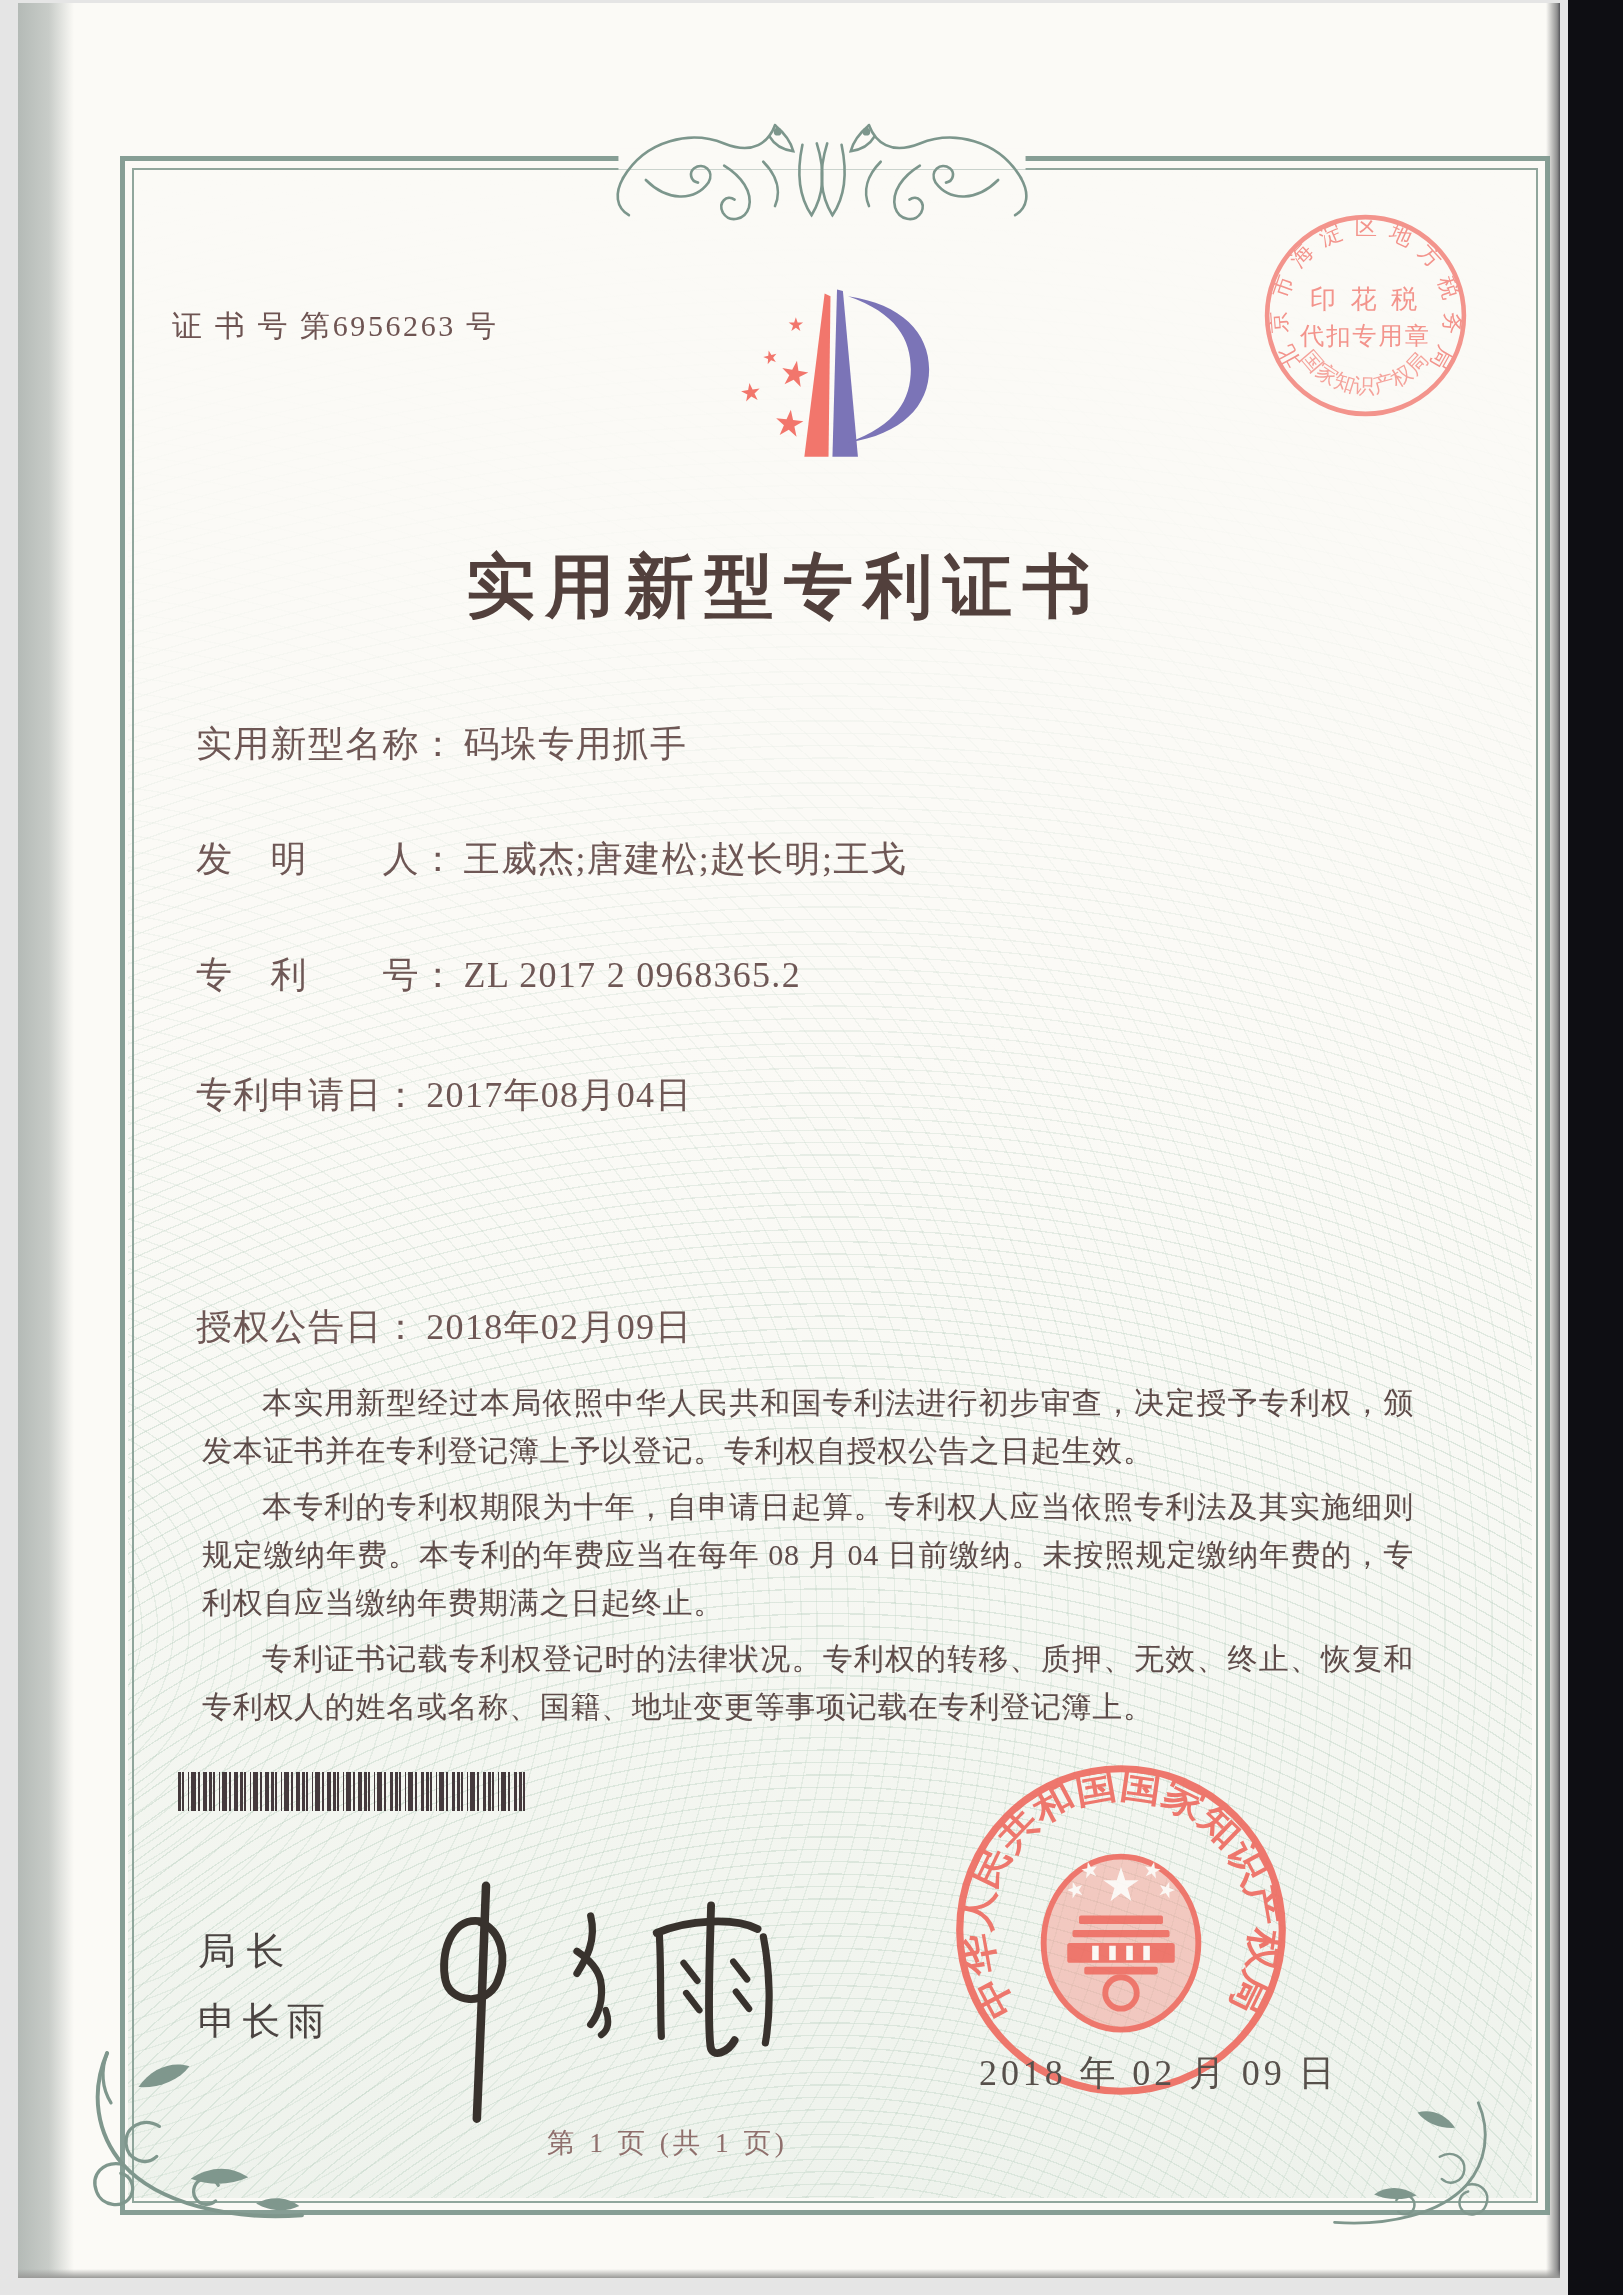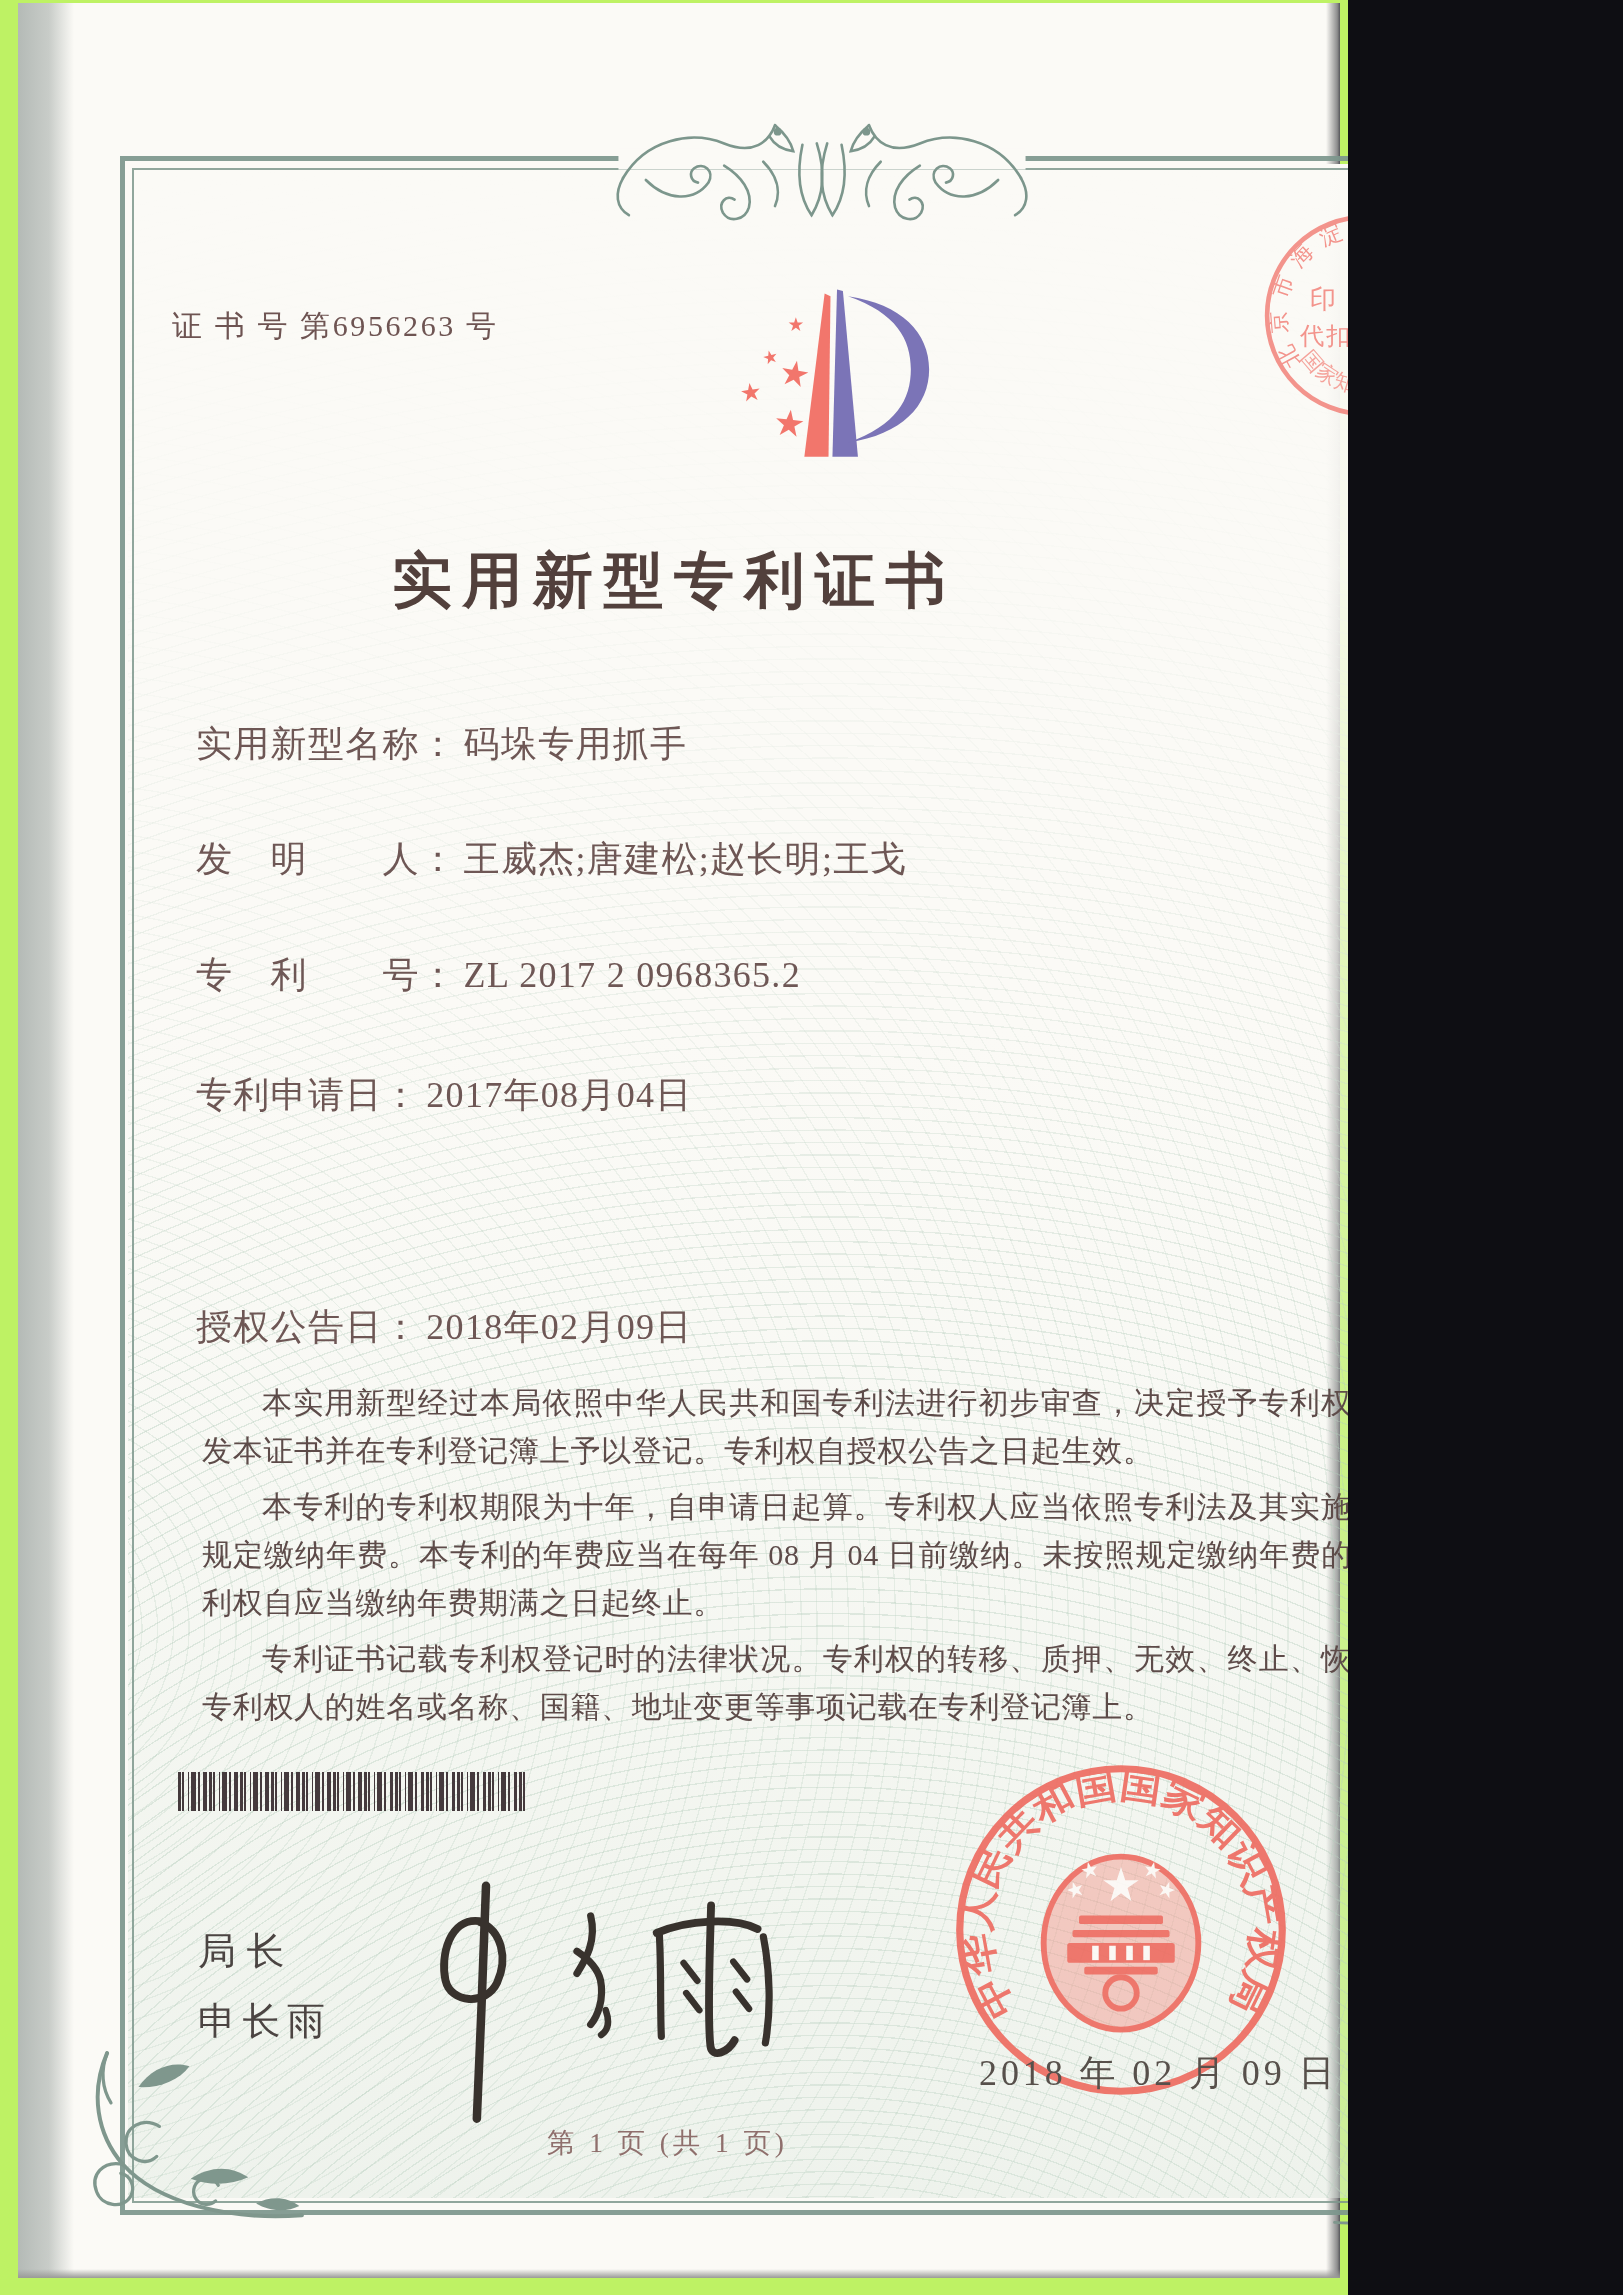--- a/index.html
+++ b/index.html
@@ -1,17 +1,17 @@
 <!DOCTYPE html>
 <html style="font-size:10.5px"><head>
 <meta charset="utf-8">
 <style>
   html,body{margin:0;padding:0;}
   body{background:#0e0e13;font-family:"Liberation Serif","DejaVu Serif",serif;}
-  #page{position:relative;width:1348px;height:2295px;background:#bef264;overflow:hidden;}
+  #page{position:relative;width:1568px;height:2295px;background:#e5e5e5;overflow:hidden;}
   
   .paper{position:absolute;left:18.3px;top:3.3px;right:7.9px;bottom:17px;background:#fbfaf6;}
   .scan-shade-left{position:absolute;left:0;top:0;bottom:0;width:56px;
      background:linear-gradient(90deg,#b4bab6 0%,#c8ccc8 55%,rgba(251,250,246,0) 100%);}
   .scan-shade-right{position:absolute;right:0;top:0;bottom:0;width:14.4px;
      background:linear-gradient(90deg,rgba(251,250,246,0),#8e8e8e 80%,#55555a 100%);}
   .scan-shade-bottom{position:absolute;left:0;right:0;bottom:0;height:9.2px;
      background:linear-gradient(180deg,rgba(251,250,246,0),#9a9a98);}
   
   .frame{position:absolute;left:120px;top:156px;width:1420px;height:2049px;
@@ -21,21 +21,21 @@
   
   .guilloche{position:absolute;left:128px;top:164px;width:1404px;height:2034px;
      background:
        repeating-radial-gradient(circle at 50% 128%, rgba(157,189,168,.38) 0 1.3px, rgba(0,0,0,0) 1.3px 12.4px),
        repeating-radial-gradient(circle at -8% 72%, rgba(157,189,168,.26) 0 1.3px, rgba(0,0,0,0) 1.3px 15.7px);}
   .guilloche-fade{position:absolute;left:0;top:0;right:0;bottom:0;
      background:linear-gradient(180deg,#fbfaf6 0%,rgba(251,250,246,.92) 20%,rgba(251,250,246,.55) 42%,
        rgba(240,245,239,.25) 62%,rgba(226,236,227,.38) 86%,rgba(222,233,224,.45) 100%);}
   .txt{position:absolute;white-space:nowrap;}
   .cert-no{left:172px;top:306px;font-size:30px;letter-spacing:2.6px;color:#6e5452;}
-  .doc-title{left:0;right:0;top:541px;text-align:center;font-size:60px;font-weight:bold;
+  .doc-title{left:0;right:0;top:541px;text-align:center;font-size:69px;font-weight:bold;
      letter-spacing:10.5px;color:#52403c;}
   .field-row{position:absolute;left:196px;font-size:36px;color:#6e5755;letter-spacing:1.3px;}
   .field-row .val{margin-left:6.5px;}
   .fr0{top:720px;}.fr1{top:835px;}.fr2{top:951px;}.fr3{top:1071px;}.fr4{top:1186px;}.fr5{top:1303px;}
   .body-text{position:absolute;left:194px;top:1371px;width:1228px;font-size:30px;line-height:48px;
      color:#5d4b49;text-align:justify;letter-spacing:0.7px;white-space:normal;}
   .body-text p{margin:8px;text-indent:2em;font-family:Liberation Serif, serif;}
   .barcode{position:absolute;left:178px;top:1772px;width:347px;height:39px;
      background:repeating-linear-gradient(90deg,
        #453a3d 0 2.6px,rgba(0,0,0,0) 2.6px 3.9px,#453a3d 3.9px 5.9px,rgba(0,0,0,0) 5.9px 9.8px,

